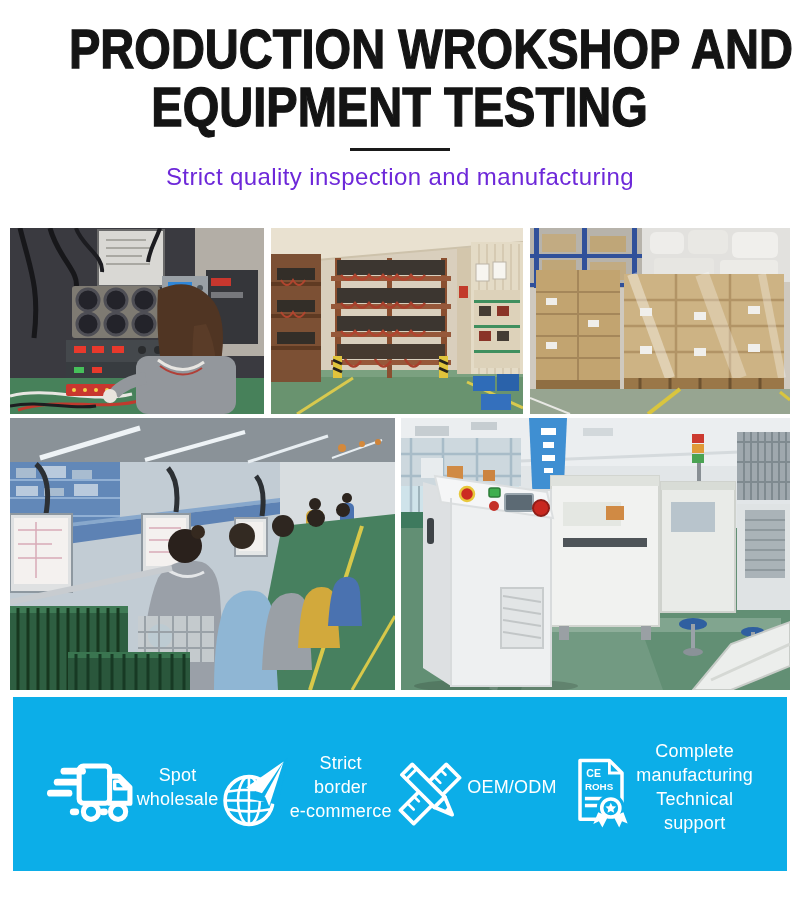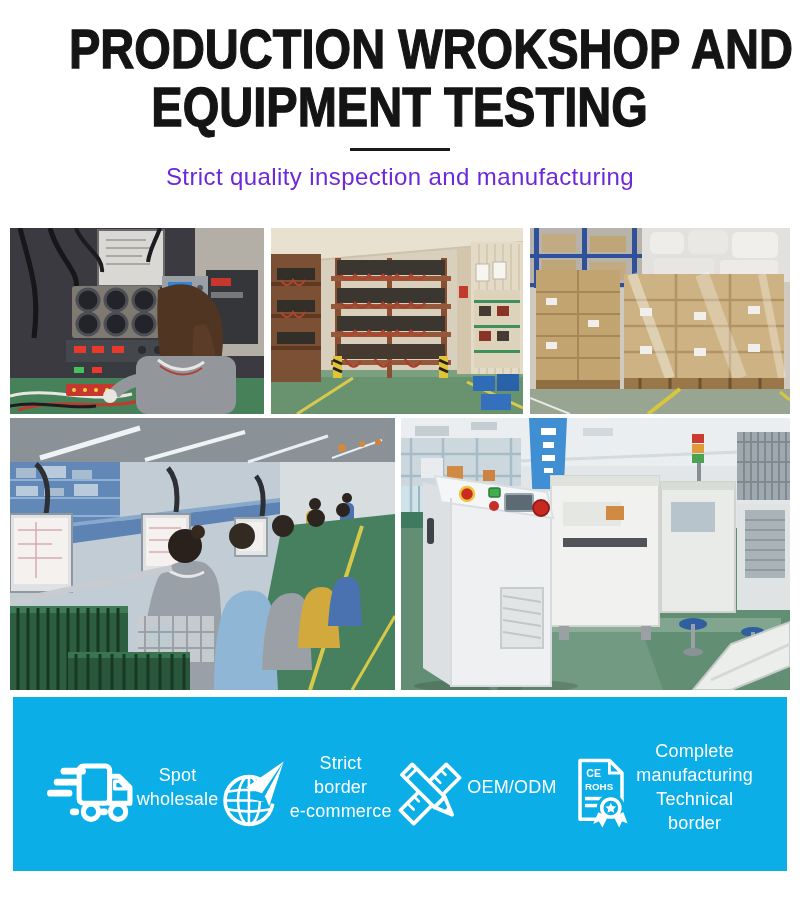--- a/index.html
+++ b/index.html
@@ -418,18 +418,18 @@
           <rect x="27" y="66" width="20" height="5" fill="#ffffff"></rect>
           <circle cx="64" cy="72" r="20" fill="#0caee8"></circle>
           <polygon points="46,78 60,84 52,100 47,91 39,95" fill="#ffffff"></polygon>
           <polygon points="82,78 68,84 76,100 80,91 88,94" fill="#ffffff"></polygon>
           <circle cx="64" cy="72" r="13" fill="#0caee8" stroke="#ffffff" stroke-width="5"></circle>
           <polygon points="64,64.5 66.3,69.4 71.6,70 67.7,73.7 68.8,78.9 64,76.3 59.2,78.9 60.3,73.7 56.4,70 61.7,69.4" fill="#ffffff"></polygon>
         </svg>
       </div>
       <div class="flabel">
         <span>Complete manufacturing</span>
-        <span>Technical border</span>
+        <span>Technical support</span>
       </div>
     </div>
 
   </section>
 </div>
 
 </body></html>

